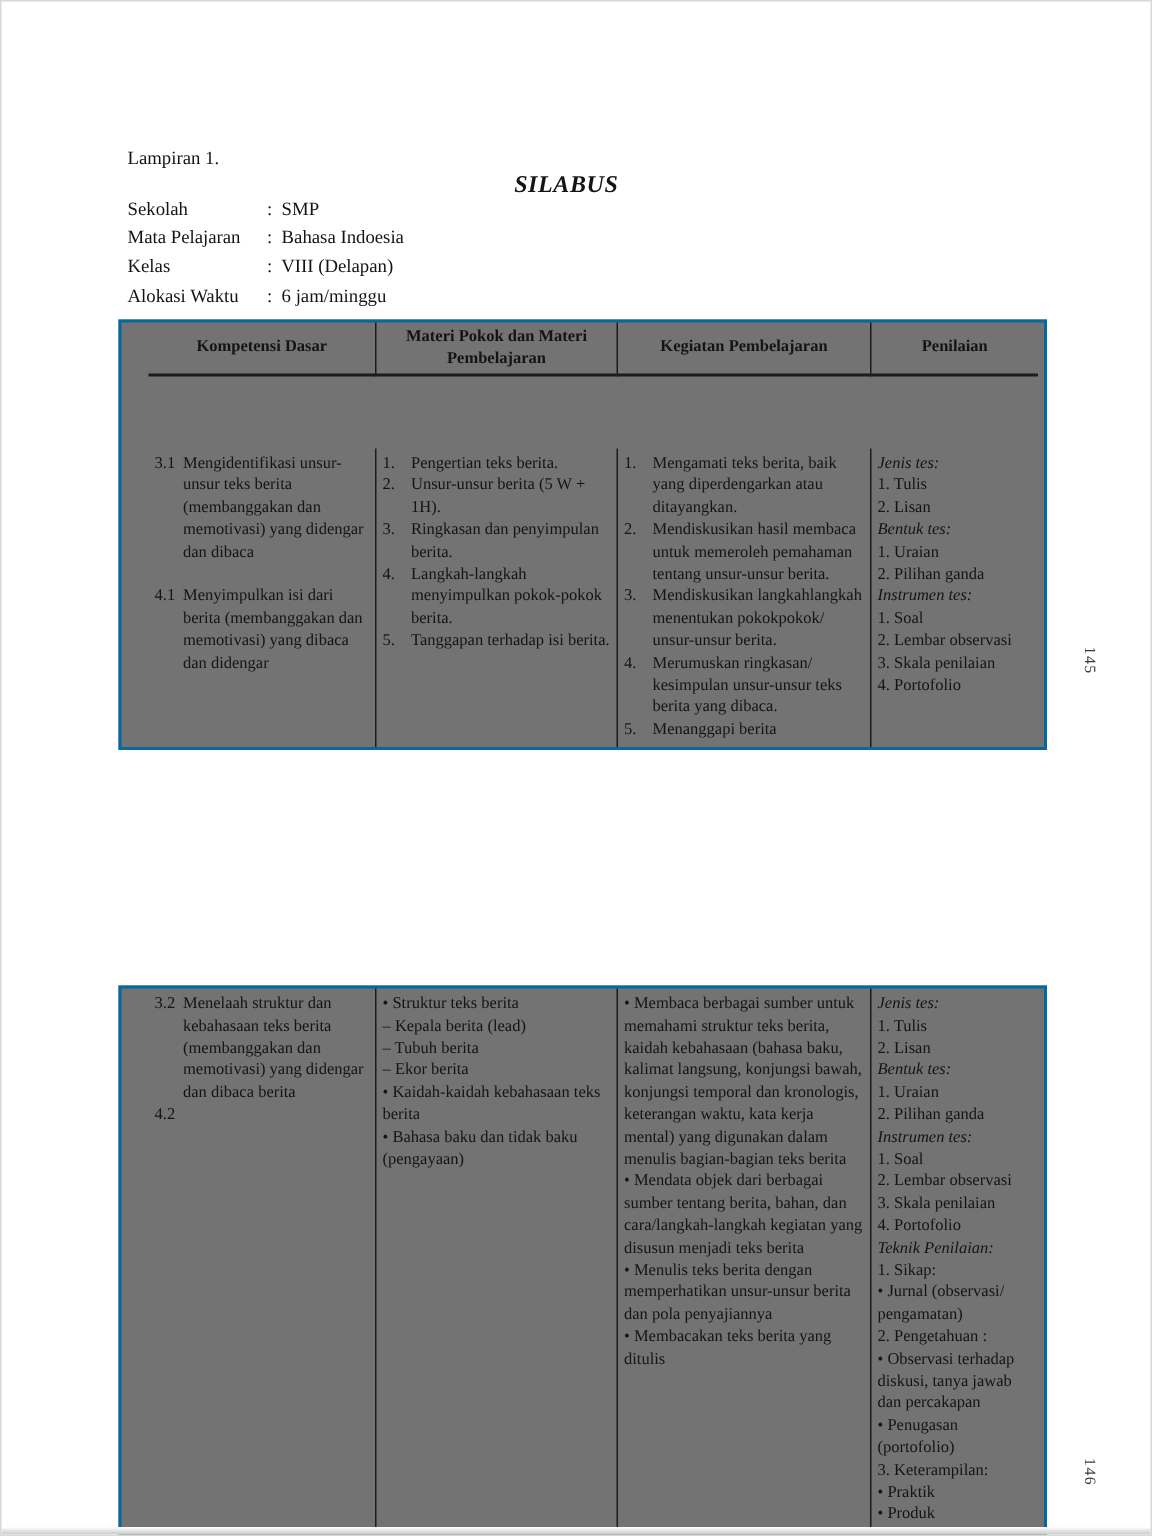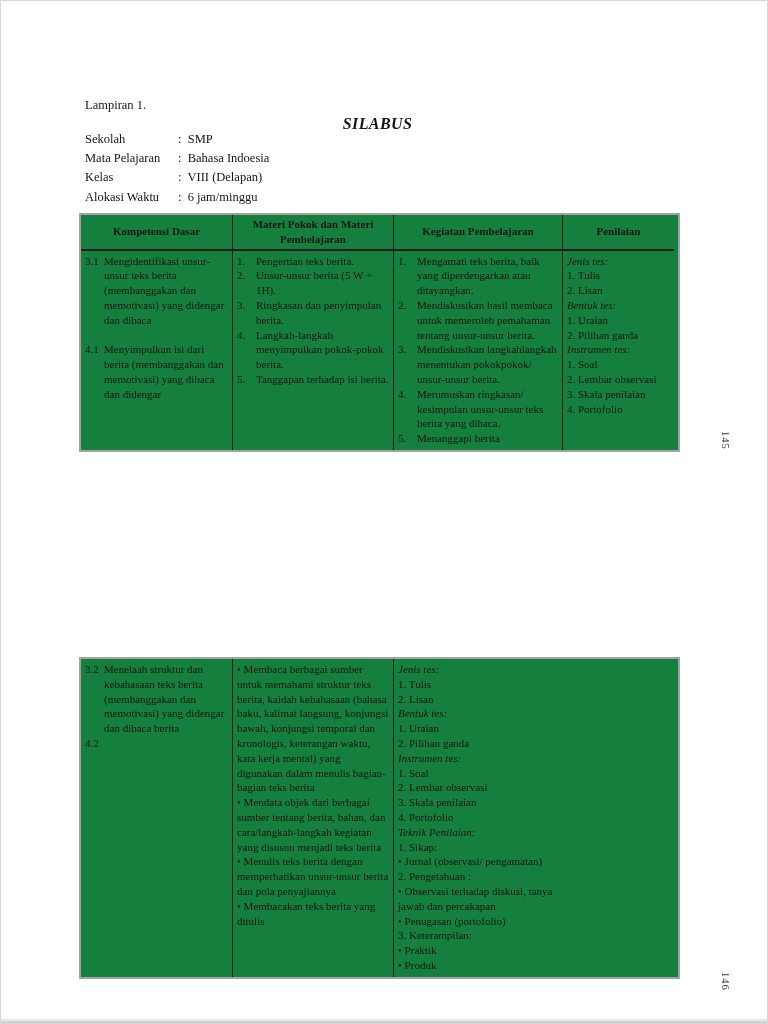--- a/index.html
+++ b/index.html
@@ -12,27 +12,27 @@
     background:linear-gradient(to bottom,#ffffff,#c9c9c9);}
   .lampiran{position:absolute;left:84px;top:97px;font-size:12.5px;}
   .doc-title{position:absolute;left:78px;top:114px;width:597px;text-align:center;
     font-weight:bold;font-style:italic;font-size:16px;letter-spacing:.4px;}
   .info{position:absolute;left:84px;top:131px;font-size:12.5px;}
   .info-row{display:flex;height:19.2px;align-items:flex-start;}
   .info-label{width:93px;flex:0 0 93px;}
   .info-value{white-space:pre;}
   .tbl{position:absolute;left:78px;width:597px;display:grid;
     grid-template-columns:151px 161px 169px 112px;
-    border:2px solid #a3a3a3;font-size:11px;line-height:14.8px;background:#15803d;}
+    border:2px solid #0369a1;font-size:11px;line-height:14.8px;background:#737373;padding-left:18px;}
   .th{font-weight:bold;text-align:center;display:flex;align-items:center;
     justify-content:center;padding:2px 6px;border-bottom:2px solid #1c1c1c;
     min-height:29px;box-sizing:border-box;}
   .td{padding:3px 4px 4px 4px;box-sizing:border-box;}
   .bl{border-left:1px solid #1c1c1c;}
-  .body-min{min-height:198px;}
+  .body-min{min-height:198px;margin-top:48px;}
   .blk-li{display:flex;}
   .blk-li .mk{flex:0 0 19px;}
   .blk-li .tx{flex:1 1 auto;}
   .blk-gap{height:14.8px;}
   .blk-h{font-weight:normal;font-style:italic;}
   .pgnum{position:absolute;left:719px;font-size:10.5px;color:#3a3a3a;
     writing-mode:vertical-rl;letter-spacing:1px;}
   #pgnum-top{top:430px;}
   #pgnum-bottom{top:971px;}
   #table-1{top:212px;}
@@ -142,20 +142,28 @@
   <div class="td">
       <div class="blk-li">
         <span class="mk">3.2</span>
         <span class="tx">Menelaah struktur dan kebahasaan teks berita (membanggakan dan memotivasi) yang didengar dan dibaca berita</span>
       </div>
       <div class="blk-li">
         <span class="mk">4.2</span>
       </div>
     </div>
   <div class="td bl">
+      <div class="blk-p">• Struktur teks berita</div>
+      <div class="blk-p">– Kepala berita (lead)</div>
+      <div class="blk-p">– Tubuh berita</div>
+      <div class="blk-p">– Ekor berita</div>
+      <div class="blk-p">• Kaidah-kaidah kebahasaan teks berita</div>
+      <div class="blk-p">• Bahasa baku dan tidak baku (pengayaan)</div>
+    </div>
+  <div class="td bl">
       <div class="blk-p">• Membaca berbagai sumber untuk memahami struktur teks berita, kaidah kebahasaan (bahasa baku, kalimat langsung, konjungsi bawah, konjungsi temporal dan kronologis, keterangan waktu, kata kerja mental) yang digunakan dalam menulis bagian-bagian teks berita</div>
       <div class="blk-p">• Mendata objek dari berbagai sumber tentang berita, bahan, dan cara/langkah-langkah kegiatan yang disusun menjadi teks berita</div>
       <div class="blk-p">• Menulis teks berita dengan memperhatikan unsur-unsur berita dan pola penyajiannya</div>
       <div class="blk-p">• Membacakan teks berita yang ditulis</div>
     </div>
   <div class="td bl">
       <div class="blk-h">Jenis tes:</div>
       <div class="blk-p">1. Tulis</div>
       <div class="blk-p">2. Lisan</div>
       <div class="blk-h">Bentuk tes:</div>

